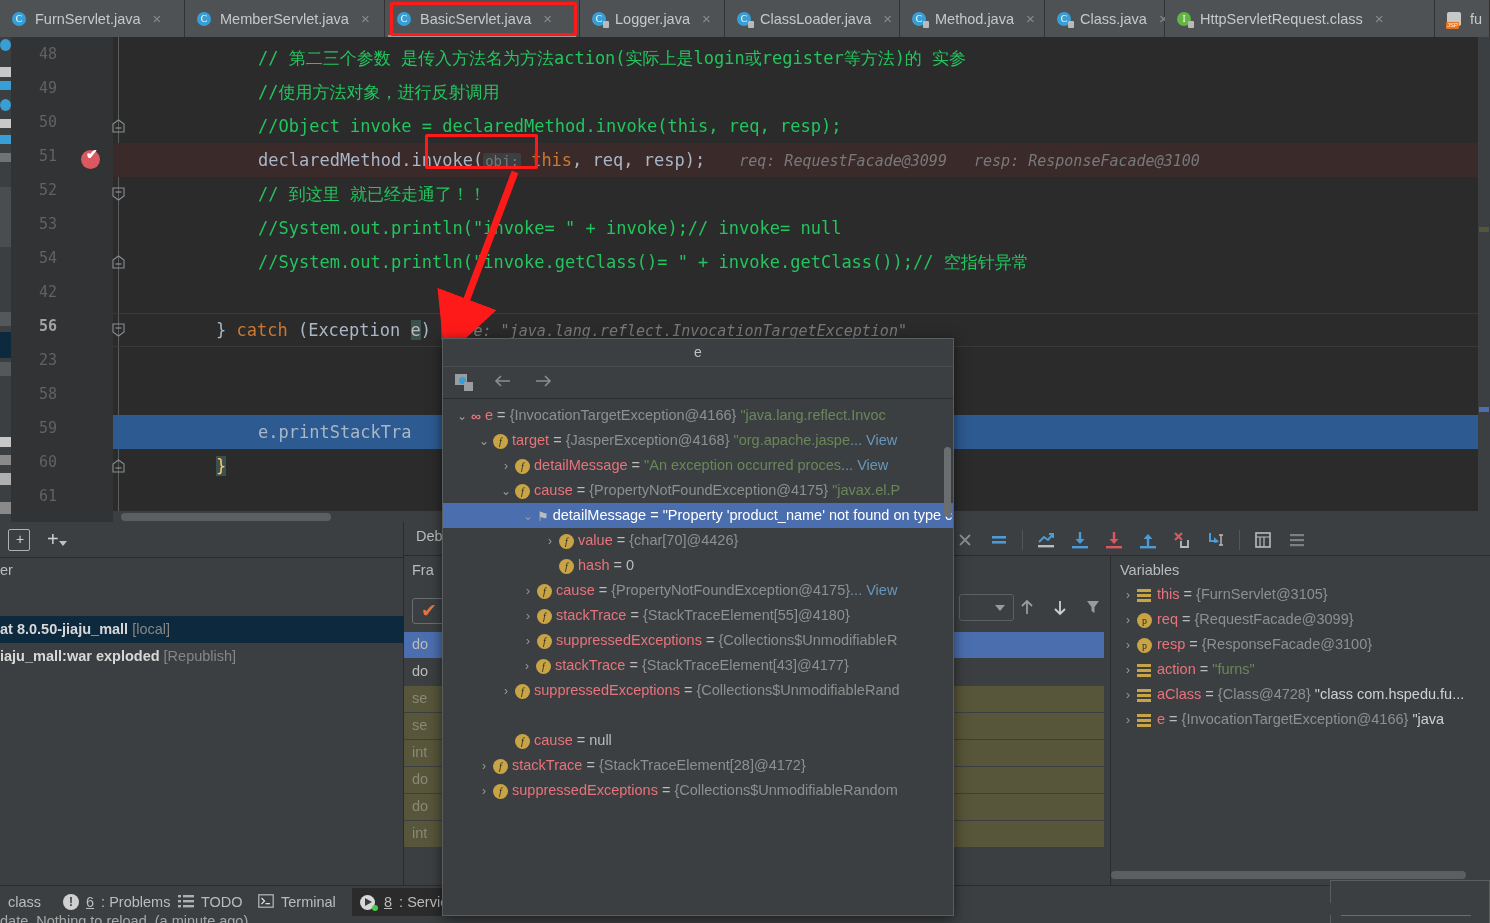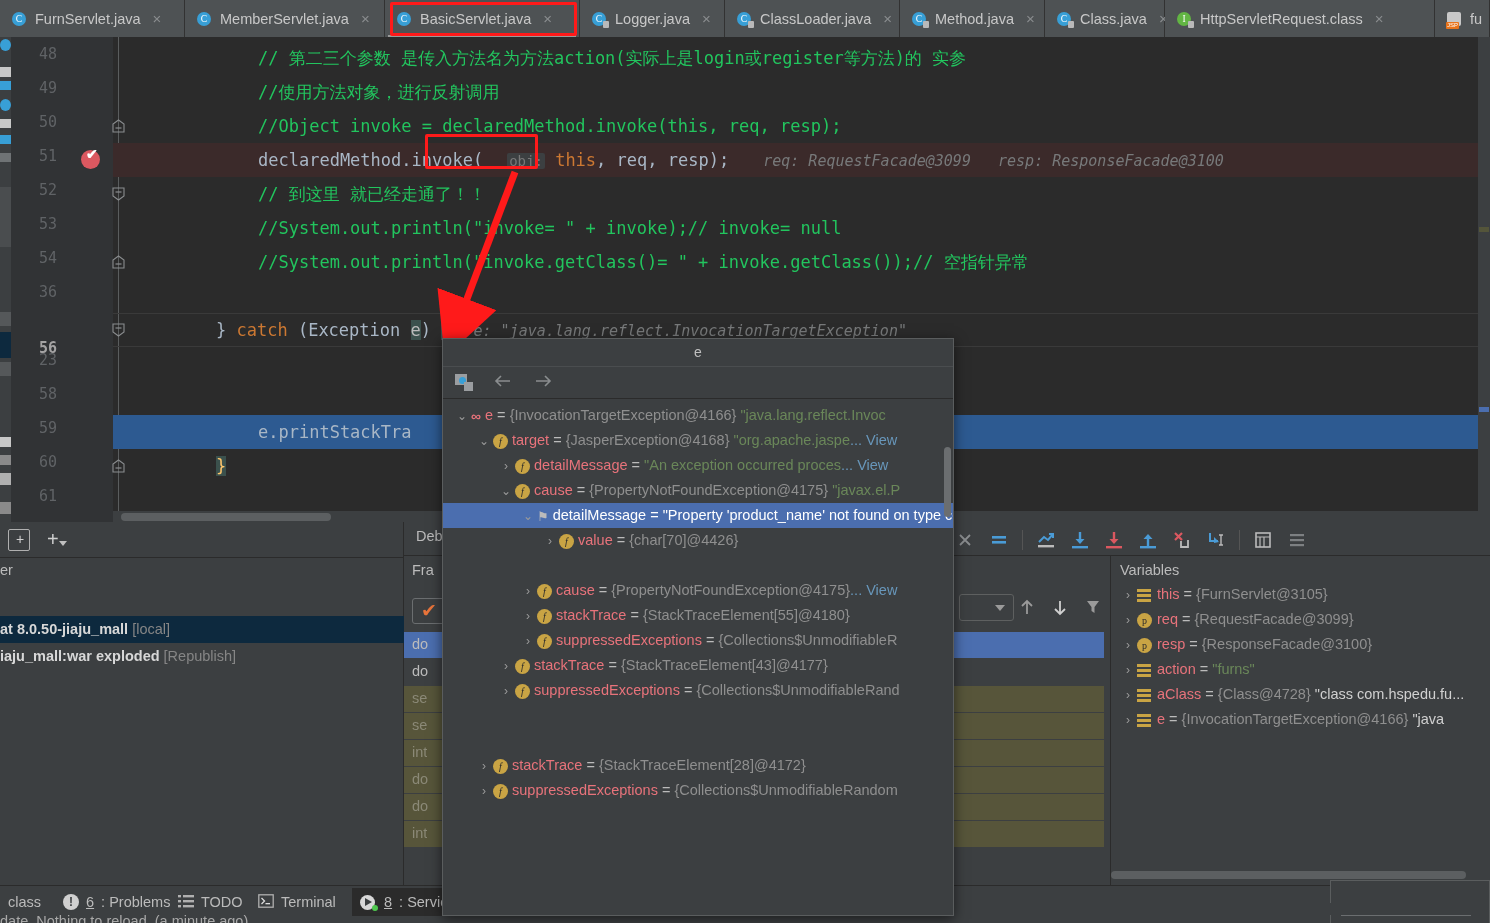--- a/index.html
+++ b/index.html
@@ -103,21 +103,21 @@
     white-space: pre; overflow: hidden;
   }
   .cline { position: absolute; left: 0; height: 34px; line-height: 34px; }
   .rowbg { position: absolute; left: 0; right: 0; height: 34px; }
   .rowbg.exec { background: #3b2a2a; }
   .rowbg.sel { background: #2d5a91; }
   .rowbg.caret { border-top: 1px solid #3a3a3a; border-bottom: 1px solid #3a3a3a; }
   .c-com { color: #22c55e; }
   .c-kw  { color: #cc7832; }
   .c-txt { color: #a9b7c6; }
-  .c-hint{ color: #787878; background: #3c3f41; border-radius: 2px; padding: 0 2px; font-size: 14px; margin-left: 24px; }
+  .c-hint{ color: #787878; background: #3c3f41; border-radius: 2px; padding: 0 2px; font-size: 14px; }
   .c-inl { color: #77797a; font-style: italic; font-size: 15px; }
   .c-brace-hl { background: #3b514d; color: #ffc66d; }
   .c-param { background: #3b514d; }
   .invoke-box {
     position: absolute; border: 3px solid #ff1a1a; border-radius: 2px; z-index: 30;
   }
   .hscroll-ed {
     position: absolute; left: 113px; bottom: 0; height: 11px; background: #3c3f41;
     right: 0;
   }
@@ -400,22 +400,22 @@
           </svg>
         </div>
         <div class="lnum" style="top: 178px;">53</div>
         <div class="lnum" style="top: 212px;">54</div>
         <div class="fold" style="top: 218px;">
           <svg width="13" height="14" viewBox="0 0 13 14">
             <path d="M6.5 1 L12 5 L12 13 L1 13 L1 5 Z" fill="none" stroke="#8a8d8f" stroke-width="1.1"></path>
             <path d="M3.5 9 H9.5" stroke="#8a8d8f" stroke-width="1.2"></path>
           </svg>
         </div>
-        <div class="lnum" style="top: 246px;">36</div>
-        <div class="lnum cur" style="top: 280px; margin-top: 22px;">56</div>
+        <div class="lnum" style="top: 246px;">42</div>
+        <div class="lnum cur" style="top: 280px;">56</div>
         <div class="fold" style="top: 286px;">
           <svg width="13" height="14" viewBox="0 0 13 14">
             <path d="M6.5 13 L12 9 L12 1 L1 1 L1 9 Z" fill="none" stroke="#8a8d8f" stroke-width="1.1"></path>
             <path d="M3.5 5 H9.5" stroke="#8a8d8f" stroke-width="1.2"></path>
           </svg>
         </div>
         <div class="lnum" style="top: 314px;">23</div>
         <div class="lnum" style="top: 348px;">58</div>
         <div class="lnum" style="top: 382px;">59</div>
         <div class="lnum" style="top: 416px;">60</div>
@@ -636,25 +636,27 @@
           </svg>
       </span>
     </div>
     <div class="popup-tree" id="poprows">
         <div class="prow" style="top: 4px;"><span style="display:inline-block;width:10px"></span><span class="chev">⌄</span><span class="ic-oo">∞</span> <span class="vname">e</span><span class="veq"> = </span><span class="vval">{InvocationTargetException@4166}</span> <span class="vstr">"java.lang.reflect.Invoc</span></div>
         <div class="prow" style="top: 29px;"><span style="display:inline-block;width:32px"></span><span class="chev">⌄</span><span class="ic-f">f</span> <span class="vname">target</span><span class="veq"> = </span><span class="vval">{JasperException@4168}</span> <span class="vstr">"org.apache.jaspe</span><span class="pview">... View</span></div>
         <div class="prow" style="top: 54px;"><span style="display:inline-block;width:54px"></span><span class="chev">›</span><span class="ic-f">f</span> <span class="vname">detailMessage</span><span class="veq"> = </span> <span class="vstr">"An exception occurred proces</span><span class="pview">... View</span></div>
         <div class="prow" style="top: 79px;"><span style="display:inline-block;width:54px"></span><span class="chev">⌄</span><span class="ic-f">f</span> <span class="vname">cause</span><span class="veq"> = </span><span class="vval">{PropertyNotFoundException@4175}</span> <span class="vstr">"javax.el.P</span></div>
         <div class="prow sel" style="top: 104px;"><span style="display:inline-block;width:76px"></span><span class="chev">⌄</span><span class="ic-flag">⚑</span> <span class="vname">detailMessage</span><span class="veq"> = </span> <span class="vstr">"Property 'product_name' not found on type com.hspedu.furns.entity.Furn"</span></div>
         <div class="prow" style="top: 129px;"><span style="display:inline-block;width:98px"></span><span class="chev">›</span><span class="ic-f">f</span> <span class="vname">value</span><span class="veq"> = </span><span class="vval">{char[70]@4426}</span></div>
+        <div class="prow" style="top: 154px;"><span style="display:inline-block;width:98px"></span><span class="chev"></span><span class="ic-f">f</span> <span class="vname">hash</span><span class="veq"> = </span><span class="veq">0</span></div>
         <div class="prow" style="top: 179px;"><span style="display:inline-block;width:76px"></span><span class="chev">›</span><span class="ic-f">f</span> <span class="vname">cause</span><span class="veq"> = </span><span class="vval">{PropertyNotFoundException@4175}</span><span class="pview">... View</span></div>
         <div class="prow" style="top: 204px;"><span style="display:inline-block;width:76px"></span><span class="chev">›</span><span class="ic-f">f</span> <span class="vname">stackTrace</span><span class="veq"> = </span><span class="vval">{StackTraceElement[55]@4180}</span></div>
         <div class="prow" style="top: 229px;"><span style="display:inline-block;width:76px"></span><span class="chev">›</span><span class="ic-f">f</span> <span class="vname">suppressedExceptions</span><span class="veq"> = </span><span class="vval">{Collections$UnmodifiableR</span></div>
-        <div class="prow" style="top: 254px;"><span style="display:inline-block;width:54px"></span><span class="chev">›</span><span class="ic-f">f</span> <span class="vname">stackTrace</span><span class="veq"> = </span><span class="vval">{StackTraceElement[43]@4177}</span></div>
+        <div class="prow" style="top: 254px; padding-left: 21px;"><span style="display:inline-block;width:54px"></span><span class="chev">›</span><span class="ic-f">f</span> <span class="vname">stackTrace</span><span class="veq"> = </span><span class="vval">{StackTraceElement[43]@4177}</span></div>
         <div class="prow" style="top: 279px;"><span style="display:inline-block;width:54px"></span><span class="chev">›</span><span class="ic-f">f</span> <span class="vname">suppressedExceptions</span><span class="veq"> = </span><span class="vval">{Collections$UnmodifiableRand</span></div>
+        <div class="prow" style="top: 329px;"><span style="display:inline-block;width:54px"></span><span class="chev"></span><span class="ic-f">f</span> <span class="vname">cause</span><span class="veq"> = </span><span class="veq">null</span></div>
         <div class="prow" style="top: 354px;"><span style="display:inline-block;width:32px"></span><span class="chev">›</span><span class="ic-f">f</span> <span class="vname">stackTrace</span><span class="veq"> = </span><span class="vval">{StackTraceElement[28]@4172}</span></div>
         <div class="prow" style="top: 379px;"><span style="display:inline-block;width:32px"></span><span class="chev">›</span><span class="ic-f">f</span> <span class="vname">suppressedExceptions</span><span class="veq"> = </span><span class="vval">{Collections$UnmodifiableRandom</span></div>
       </div>
     <div class="popup-vscroll">
         <div class="th"></div>
       </div>
   </div>
 
   <div class="statusbar" id="statusbar">
       <div class="sb-item" style="left: 0px;">

